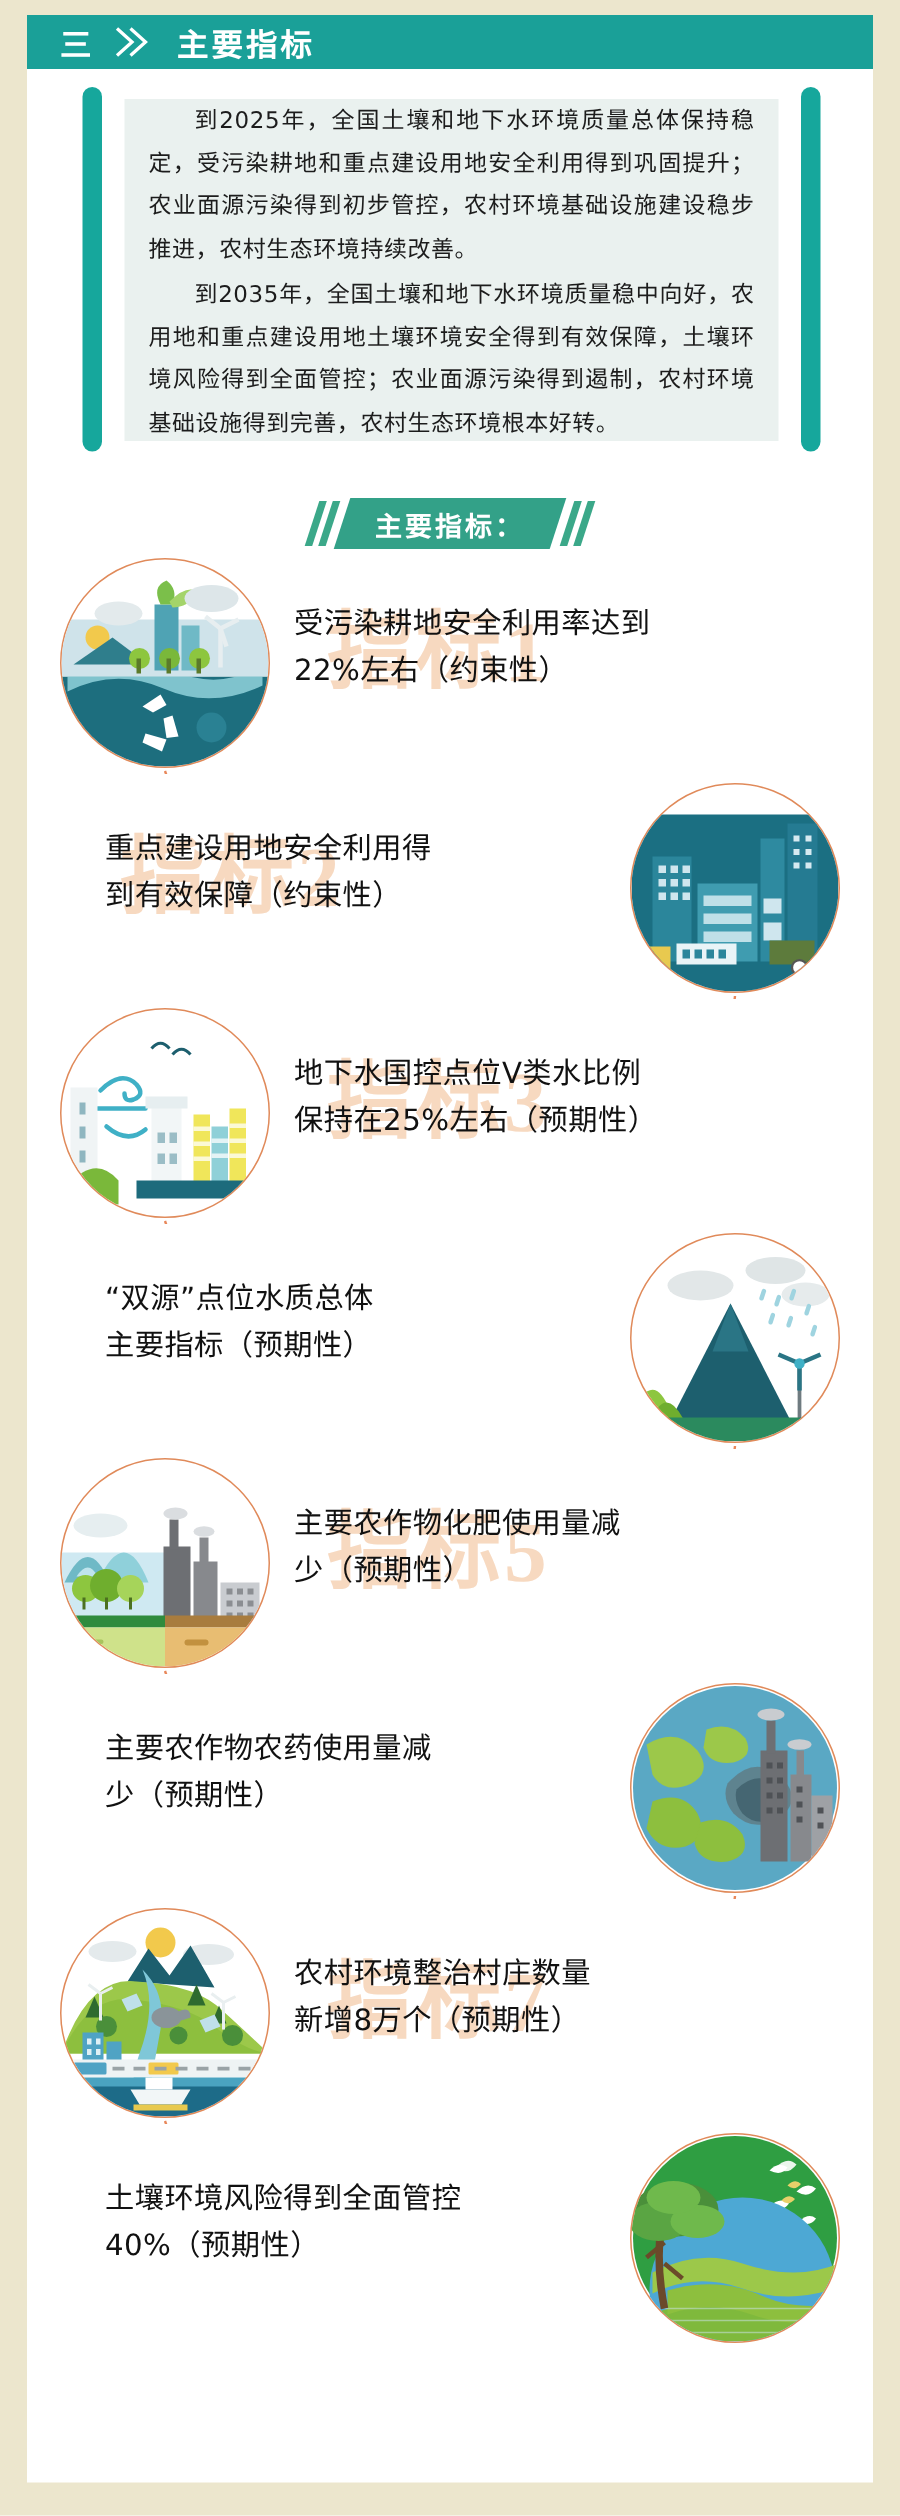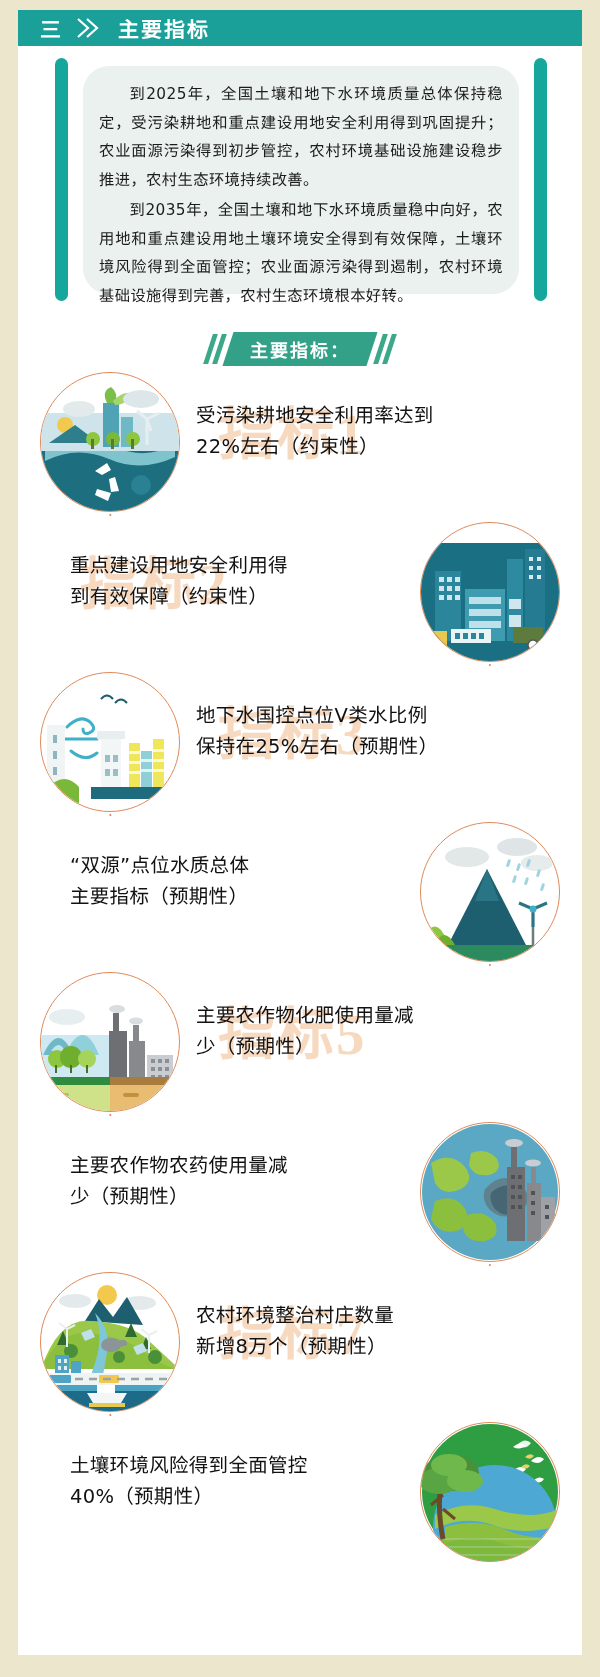--- a/index.html
+++ b/index.html
@@ -47,23 +47,22 @@
   .bracket{
     position:absolute;top:0;width:13px;height:243px;
     background:#16a79c;border-radius:7px;
   }
   .bracket.left{left:0;}
   .bracket.right{right:0;}
   .quote-body{
     position:absolute;left:28px;top:8px;
     width:436px;height:228px;
     background:#eaf1ef;
-    padding:14px 16px 0 16px;
+    padding:0 16px 0 16px;
     box-sizing:border-box;
-    border-radius:26px;
   }
   .quote-body p{
     margin:0 0 2px 0;
     font-size:15.3px;
     line-height:28.5px;
     color:#1c1c1c;
     text-indent:2em;
     letter-spacing:0.4px;
     text-align:justify;
     font-family:"DejaVu Sans","Liberation Sans",sans-serif;

